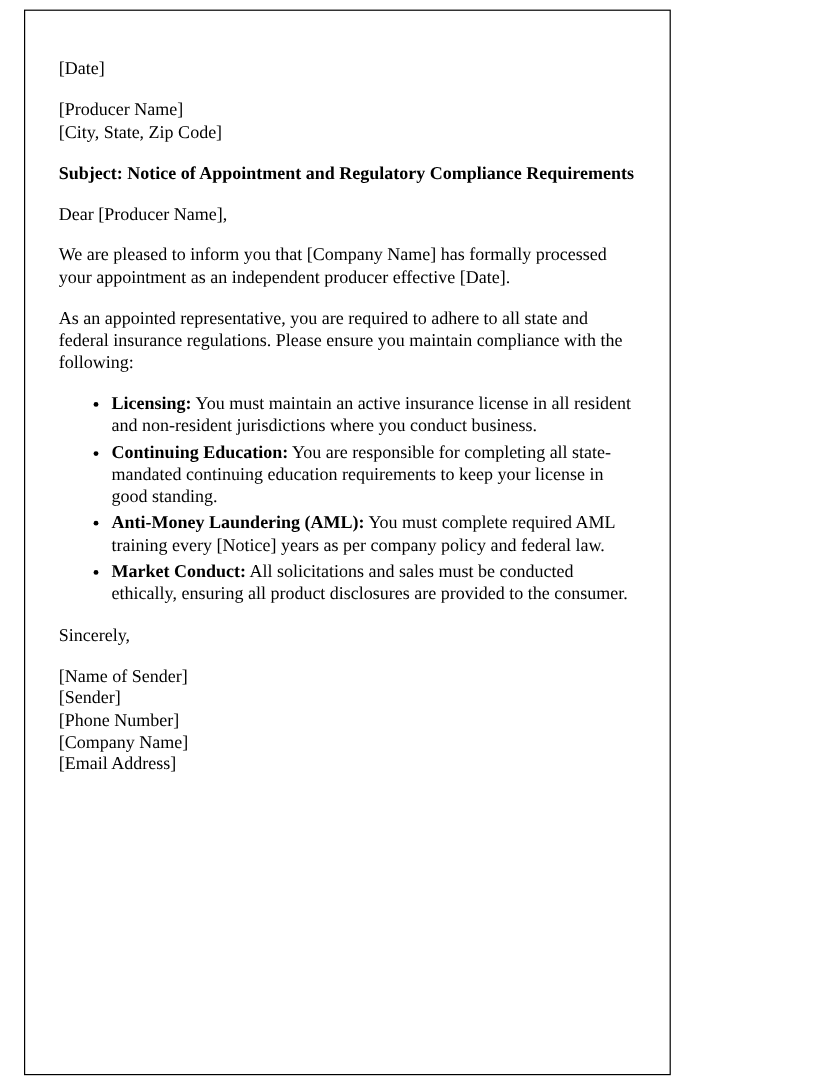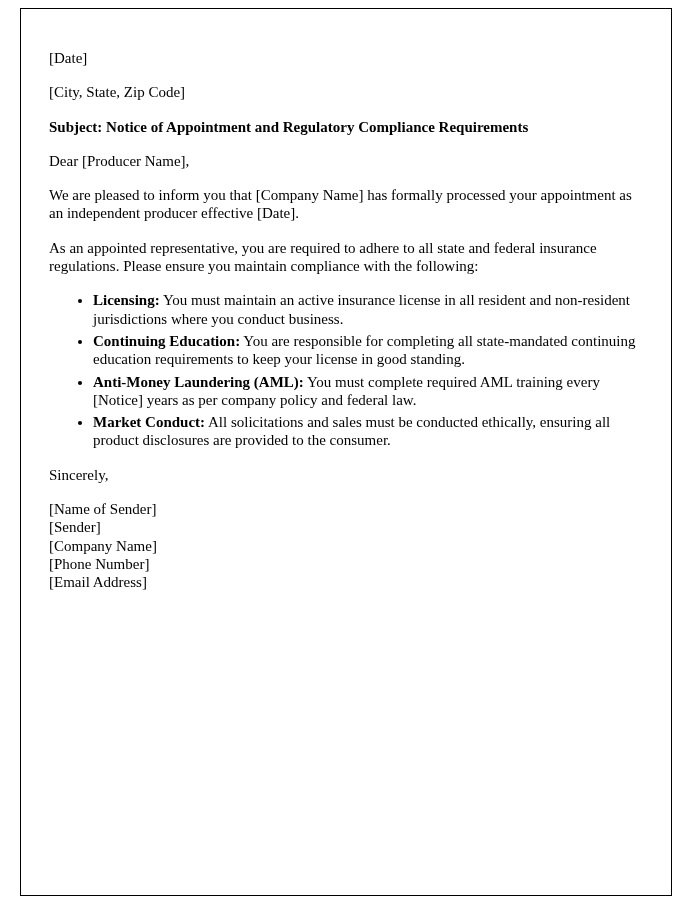--- a/index.html
+++ b/index.html
@@ -11,21 +11,21 @@
     width: 700px;
     height: 900px;
     position: relative;
     font-family: "Liberation Serif", serif;
     color: #000000;
   }
   .page {
     position: absolute;
     left: 20px;
     top: 8px;
-    width: 652px;
+    width: 539px;
     height: 888px;
     border: 1px solid #000000;
     box-sizing: border-box;
     background: #ffffff;
   }
   .content {
     padding: 40px 28px 0 28px;
     font-size: 15px;
     line-height: 18.3px;
   }
@@ -44,20 +44,21 @@
 </style>
 </head>
 <body>
 
 <div class="page">
   <div class="content">
 
     <p class="para">[Date]</p>
 
     <div class="tight-block">
+      <p>[Producer Name]</p>
       <p>[City, State, Zip Code]</p>
     </div>
 
     <p class="para subject">Subject: Notice of Appointment and Regulatory Compliance Requirements</p>
 
     <p class="para">Dear [Producer Name],</p>
 
     <p class="para">We are pleased to inform you that [Company Name] has formally processed your appointment as an independent producer effective [Date].</p>
 
     <p class="para">As an appointed representative, you are required to adhere to all state and federal insurance regulations. Please ensure you maintain compliance with the following:</p>
@@ -69,19 +70,19 @@
       <li><span class="bullet-label">Market Conduct:</span><span> All solicitations and sales must be conducted ethically, ensuring all product disclosures are provided to the consumer.</span></li>
     </ul>
 
 
 
     <p class="para">Sincerely,</p>
 
     <div class="tight-block">
       <p>[Name of Sender]</p>
       <p>[Sender]</p>
+      <p>[Phone Number]</p>
       <p>[Company Name]</p>
-      <p>[Phone Number]</p>
       <p>[Email Address]</p>
     </div>
 
   </div>
 </div>
 
 </body></html>

